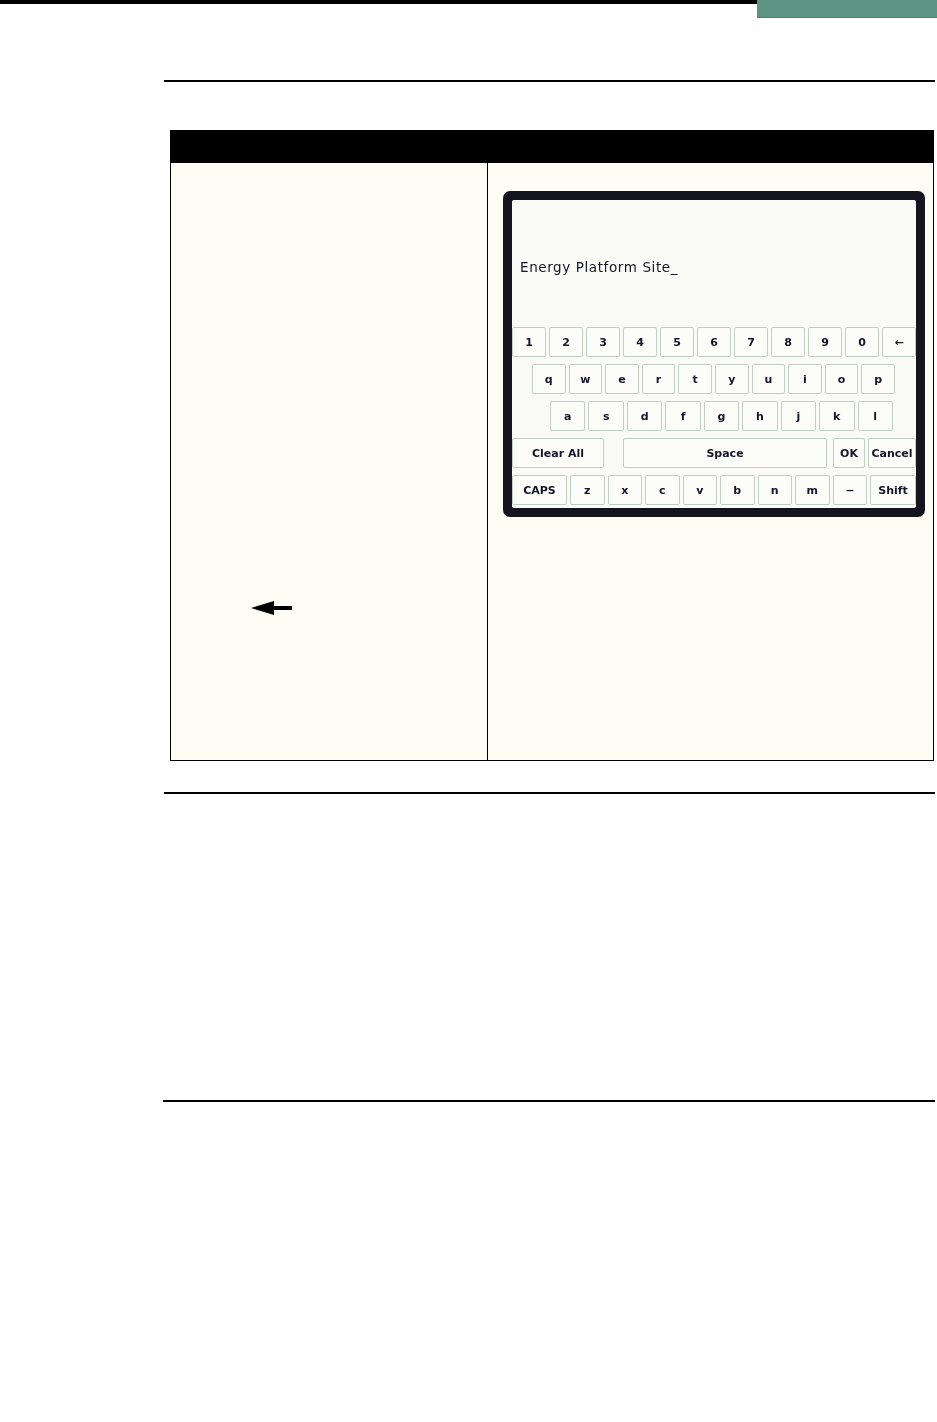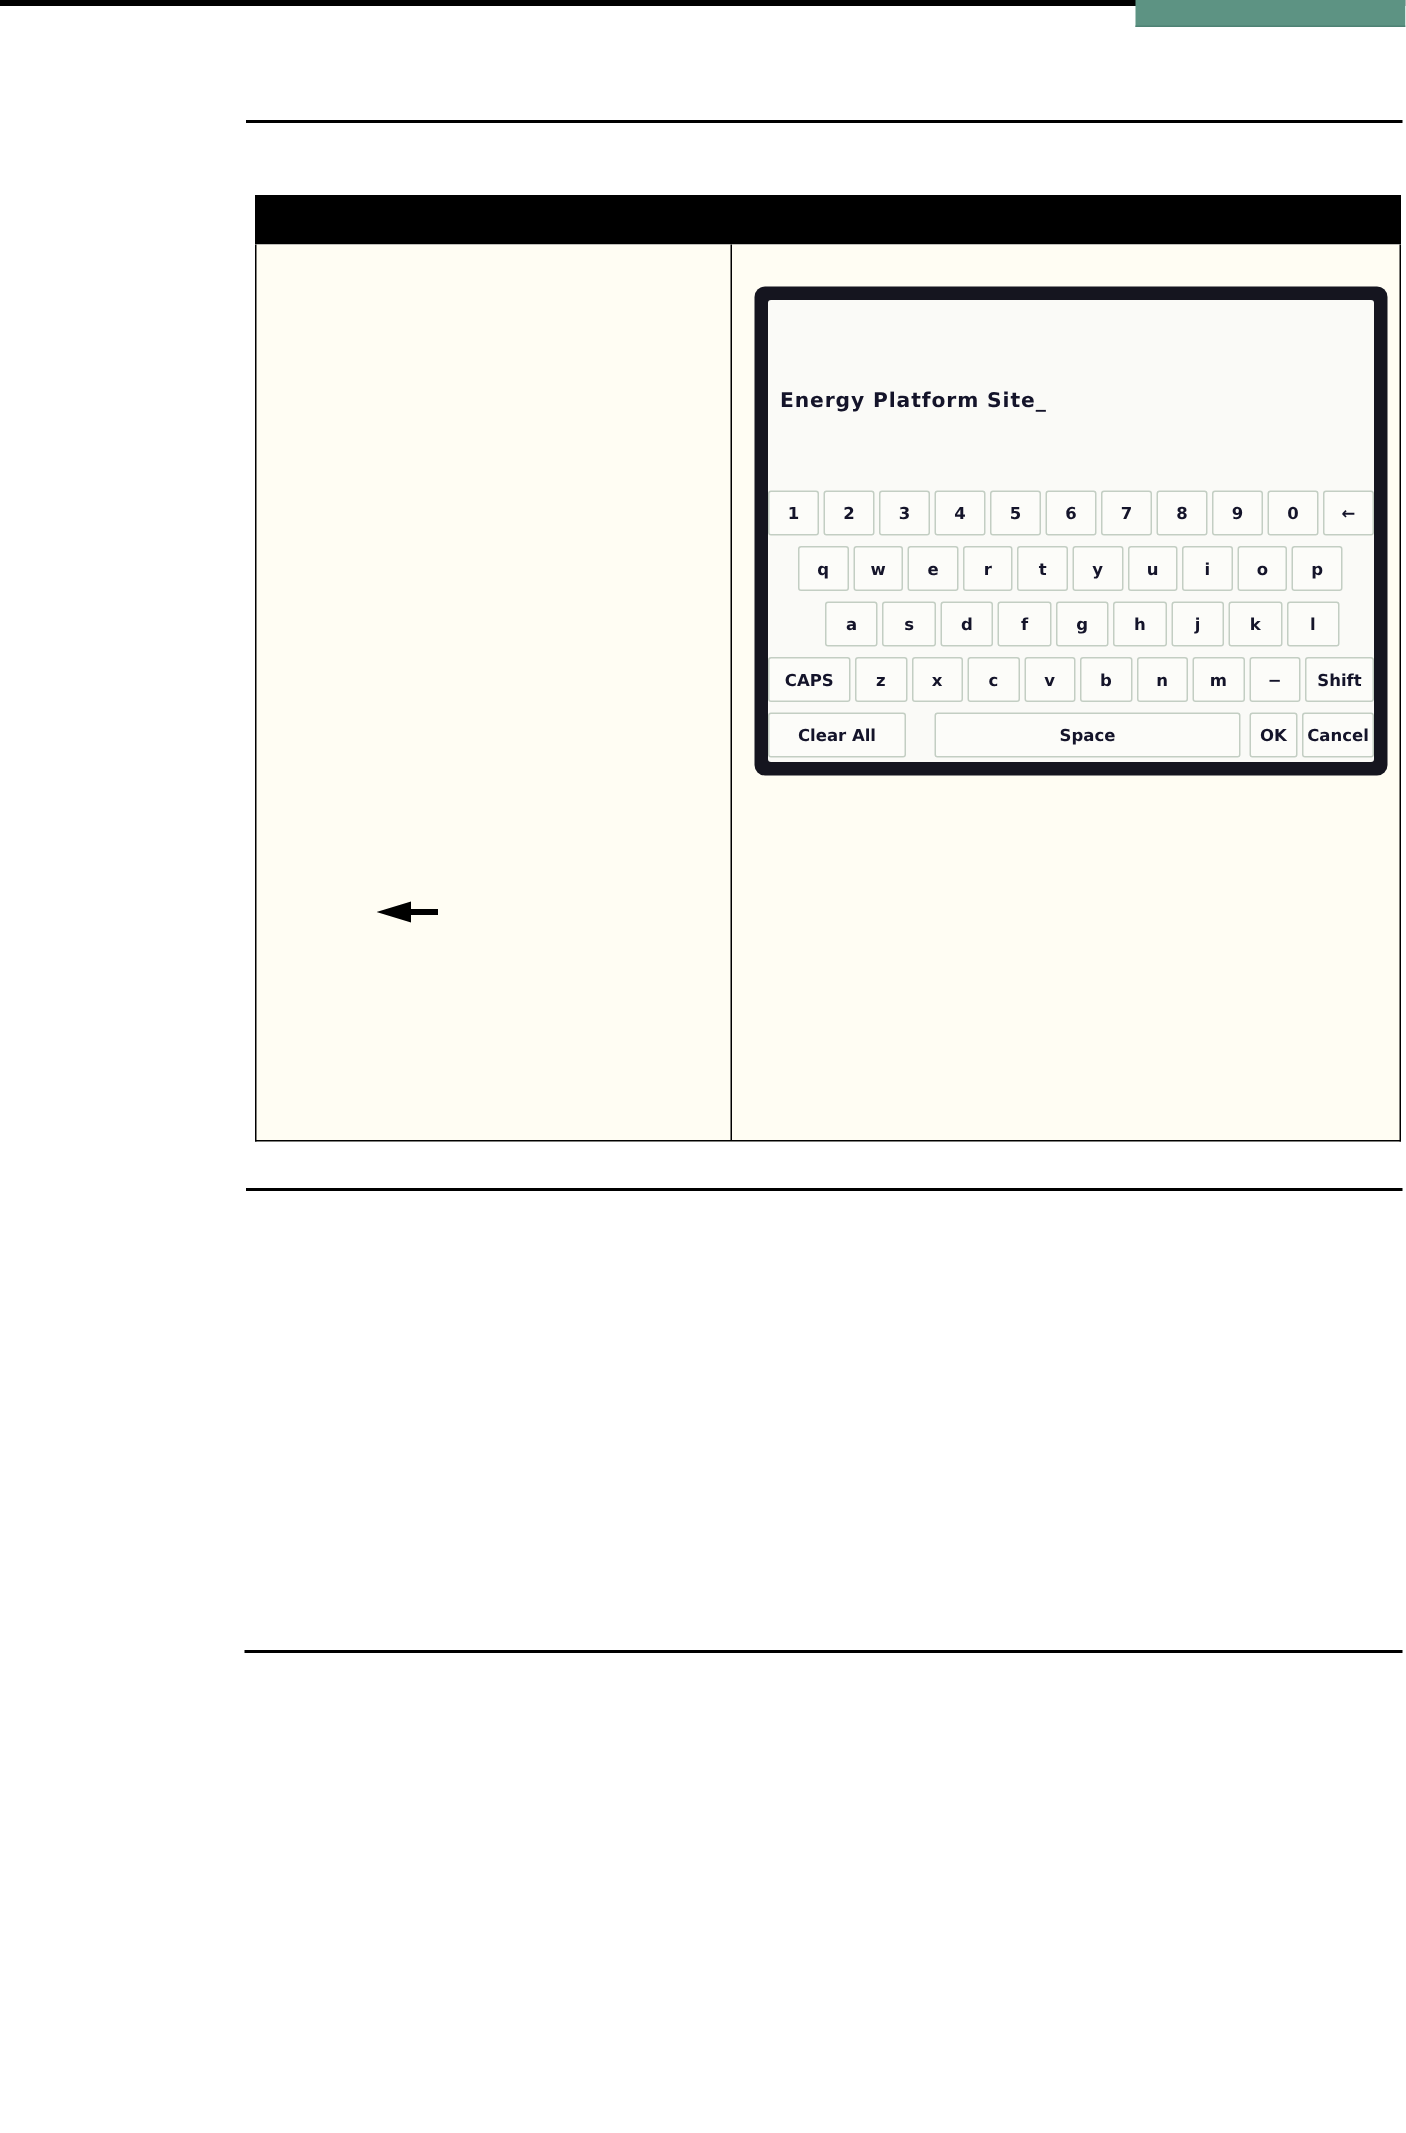--- a/index.html
+++ b/index.html
@@ -54,21 +54,21 @@
   .dialog-inner {
     width:100%; height:100%;
     background:var(--dlgbg,#fafaf7);
     border-radius:2px;
     box-sizing:border-box;
     padding:58px 0 0 0;
     overflow:hidden;
   }
   .input-text {
     margin-left:8px;
-    font-size:13.5px; font-weight:bold;
+    font-size:13.5px; font-weight:normal;
     letter-spacing:0.6px;
     color:var(--keytext,#14142a);
     height:18px; line-height:18px;
     white-space:pre;
   }
   .kb { margin-top:51px; display:flex; flex-direction:column; gap:7px; }
   .kb-row { display:flex; gap:3px; }
   .key {
     height:30px; flex:1;
     background:var(--keybg,#fcfcf9);
@@ -146,37 +146,37 @@
                   <div class="key">a</div>
                   <div class="key">s</div>
                   <div class="key">d</div>
                   <div class="key">f</div>
                   <div class="key">g</div>
                   <div class="key">h</div>
                   <div class="key">j</div>
                   <div class="key">k</div>
                   <div class="key">l</div>
                 </div>
+                <div class="kb-row row-5">
+                  <div class="key key-clear-all">Clear All</div>
+                  <div class="key key-space">Space</div>
+                  <div class="key key-ok">OK</div>
+                  <div class="key key-cancel">Cancel</div>
+                </div>
                 <div class="kb-row row-4">
                   <div class="key key-caps">CAPS</div>
                   <div class="key">z</div>
                   <div class="key">x</div>
                   <div class="key">c</div>
                   <div class="key">v</div>
                   <div class="key">b</div>
                   <div class="key">n</div>
                   <div class="key">m</div>
                   <div class="key">−</div>
                   <div class="key key-shift">Shift</div>
-                </div>
-                <div class="kb-row row-5">
-                  <div class="key key-clear-all">Clear All</div>
-                  <div class="key key-space">Space</div>
-                  <div class="key key-ok">OK</div>
-                  <div class="key key-cancel">Cancel</div>
                 </div>
               </div>
           </div>
         </div>
       </div>
 
     </div>
   </div>
 
   <div class="rule rule-2"></div>

